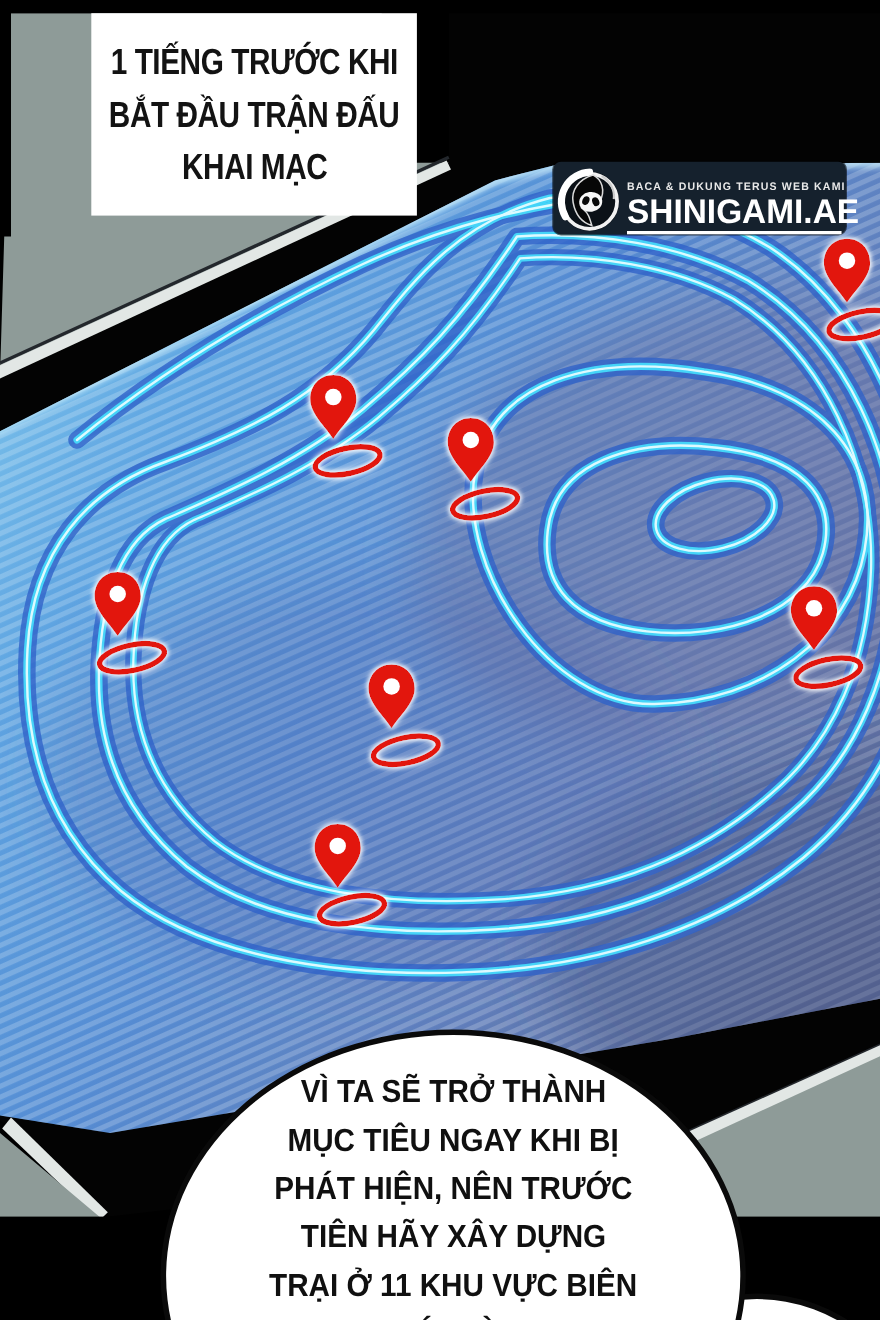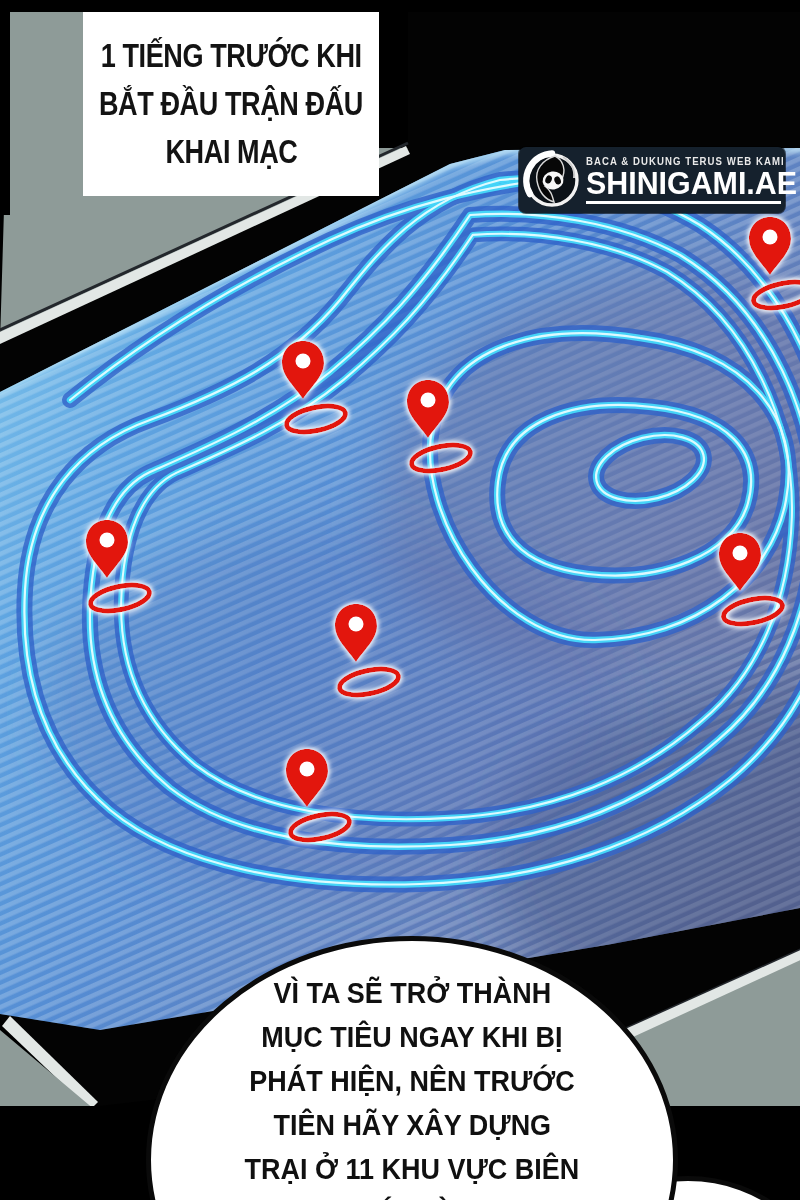--- a/index.html
+++ b/index.html
@@ -17,22 +17,22 @@
   }
   .caption .cap-line{
     font-weight:bold;font-size:33px;line-height:48px;color:#131313;
     transform:scaleX(.82);transform-origin:50% 50%;white-space:nowrap;
     letter-spacing:-.5px;
   }
 
   
   .watermark{
     position:absolute;left:503px;top:147px;width:266px;height:66px;
-    background:#15212d;border-radius:7px;display:flex;align-items:center;
-    z-index:4;box-shadow:0 0 0 1px rgba(0,0,0,.6);margin-left:16px;
+    background:#15212d;border-radius:7px;display:flex;align-items:flex-end;
+    z-index:4;box-shadow:0 0 0 1px rgba(0,0,0,.6);
   }
   .watermark .logo{flex:0 0 auto;margin-left:3px;}
   .wm-text{display:flex;flex-direction:column;margin-left:4px;min-width:0;}
   .wm-tagline{
     color:#e9e9e9;font-size:10px;font-weight:bold;letter-spacing:1.1px;
     white-space:nowrap;transform:scaleX(.96);transform-origin:0 50%;
   }
   .wm-site{
     color:#ffffff;font-size:31px;font-weight:800;letter-spacing:0px;
     line-height:33px;white-space:nowrap;transform:scaleX(.98);transform-origin:0 50%;

